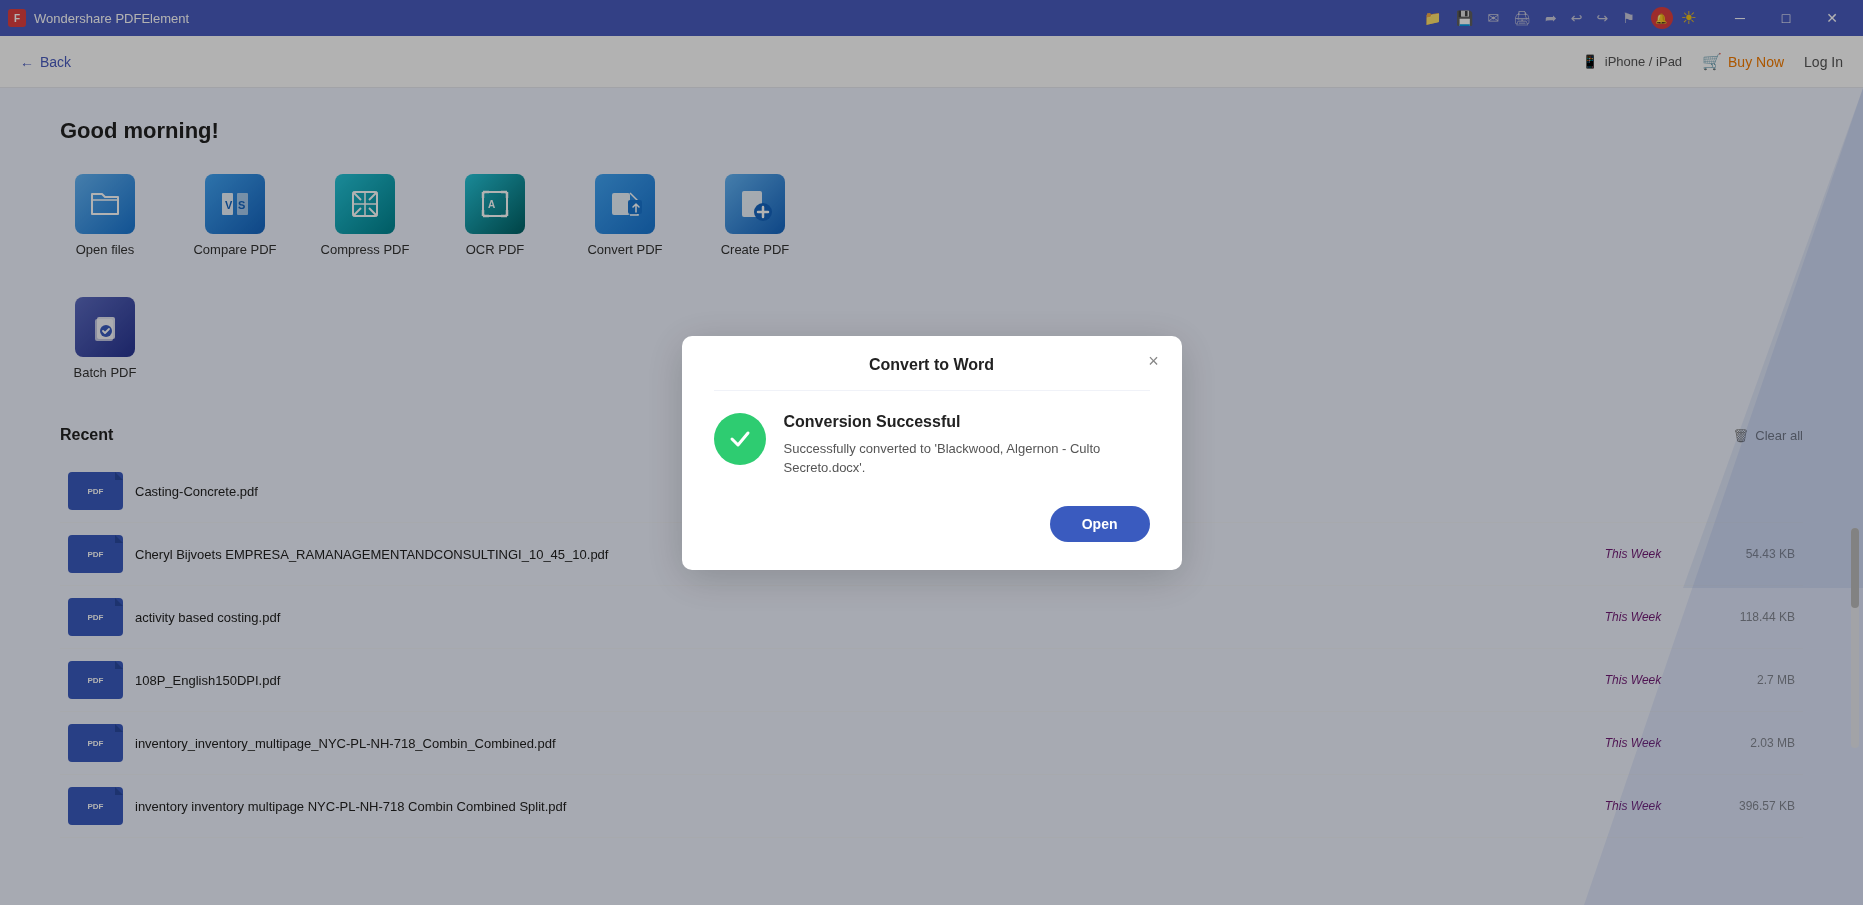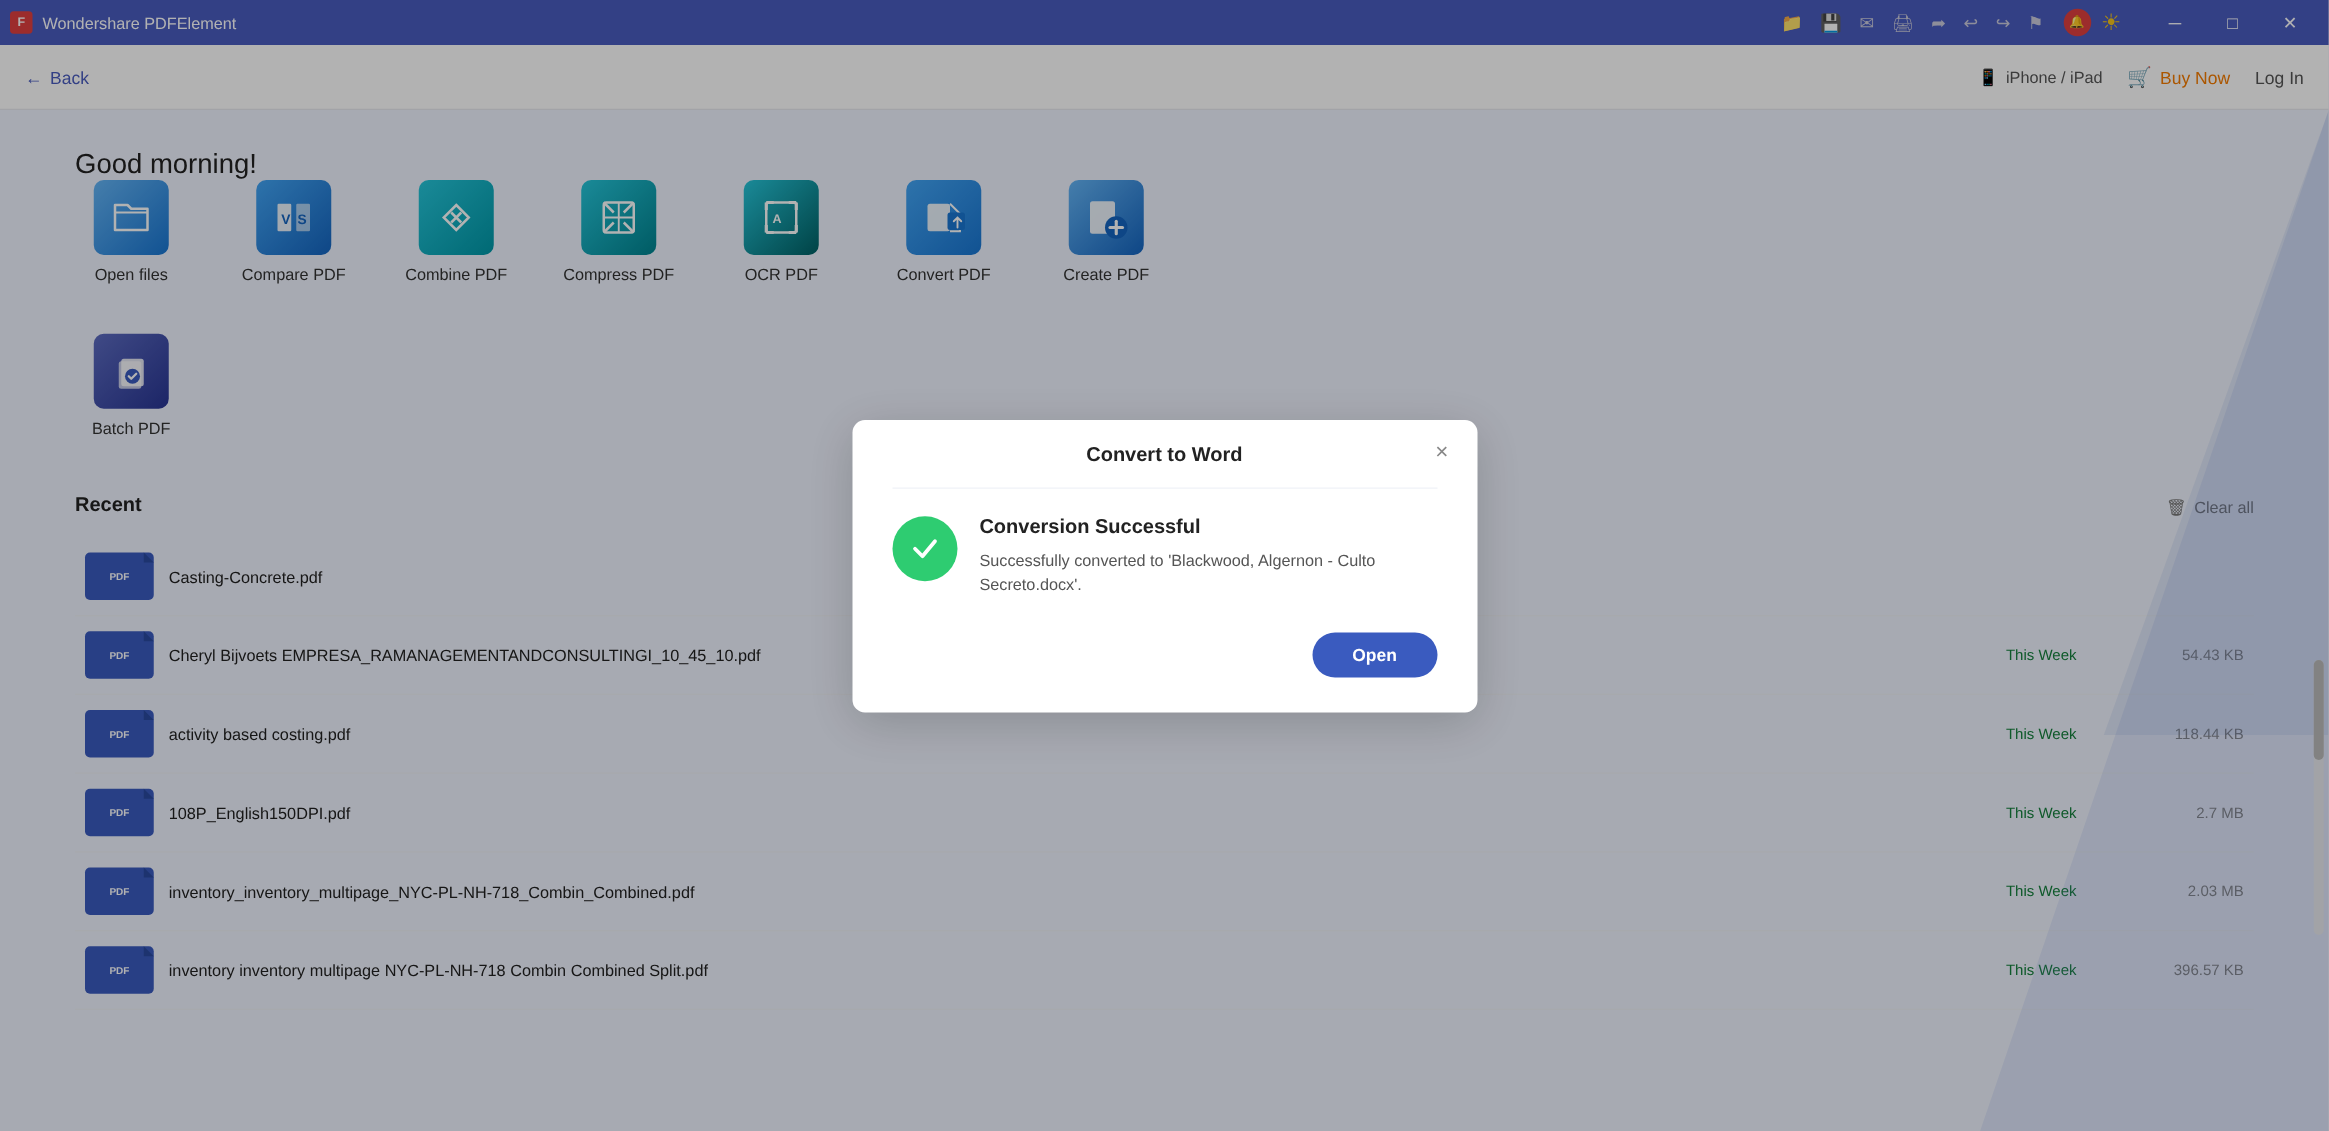--- a/index.html
+++ b/index.html
@@ -92,22 +92,23 @@
 
     
     .main {
       padding: 30px 60px;
       height: calc(905px - 36px - 52px);
       overflow-y: auto;
       position: relative;
     }
     .greeting {
       font-size: 22px;
-      font-weight: 400;
+      font-weight: 700;
       color: #222;
+      margin-bottom: 30px;
     }
 
     
     .tools-grid {
       display: flex;
       gap: 40px;
       margin-bottom: 40px;
       flex-wrap: wrap;
     }
     .tool-item {
@@ -181,21 +182,21 @@
       content: '';
       position: absolute;
       top: 0;
       right: 0;
       width: 0;
       height: 0;
       border-left: 8px solid #2a4aa0;
       border-top: 8px solid transparent;
     }
     .file-name { font-size: 13px; color: #222; flex: 1; }
-    .file-date { font-size: 12px; color: #15803d; width: 100px; text-align: center; }
+    .file-date { font-size: 12px; color: #701a75; width: 100px; text-align: center; font-style: italic; }
     .file-size { font-size: 12px; color: #888; width: 100px; text-align: right; }
 
     
     .scrollbar-track {
       position: absolute;
       right: 4px;
       top: 440px;
       width: 8px;
       height: 220px;
       background: #e8eaf0;
@@ -389,30 +390,20 @@
         <svg width="36" height="36" viewBox="0 0 36 36" fill="none">
           <rect x="5" y="7" width="11" height="22" rx="1" fill="white" fill-opacity="0.9"></rect>
           <rect x="20" y="7" width="11" height="22" rx="1" fill="white" fill-opacity="0.6"></rect>
           <text x="8" y="23" font-size="11" fill="#1565c0" font-weight="bold">V</text>
           <text x="21" y="23" font-size="11" fill="#1565c0" font-weight="bold">S</text>
         </svg>
       </div>
       <span class="tool-label">Compare PDF</span>
     </div>
 
-    <div class="tool-item">
-      <div class="tool-icon tool-combine">
-        <svg width="36" height="36" viewBox="0 0 36 36" fill="none">
-          <polygon points="18,8 28,18 18,28 8,18" fill="none" stroke="white" stroke-width="2"></polygon>
-          <line x1="14" y1="14" x2="22" y2="22" stroke="white" stroke-width="2"></line>
-          <line x1="22" y1="14" x2="14" y2="22" stroke="white" stroke-width="2"></line>
-        </svg>
-      </div>
-      <span class="tool-label">Combine PDF</span>
-    </div>
 
     <div class="tool-item">
       <div class="tool-icon tool-compress">
         <svg width="36" height="36" viewBox="0 0 36 36" fill="none">
           <rect x="6" y="6" width="24" height="24" rx="2" fill="none" stroke="white" stroke-width="2"></rect>
           <line x1="6" y1="18" x2="30" y2="18" stroke="white" stroke-width="1.5"></line>
           <line x1="18" y1="6" x2="18" y2="30" stroke="white" stroke-width="1.5"></line>
           <line x1="6" y1="6" x2="14" y2="14" stroke="white" stroke-width="2"></line>
           <line x1="30" y1="6" x2="22" y2="14" stroke="white" stroke-width="2"></line>
           <line x1="6" y1="30" x2="14" y2="22" stroke="white" stroke-width="2"></line>

